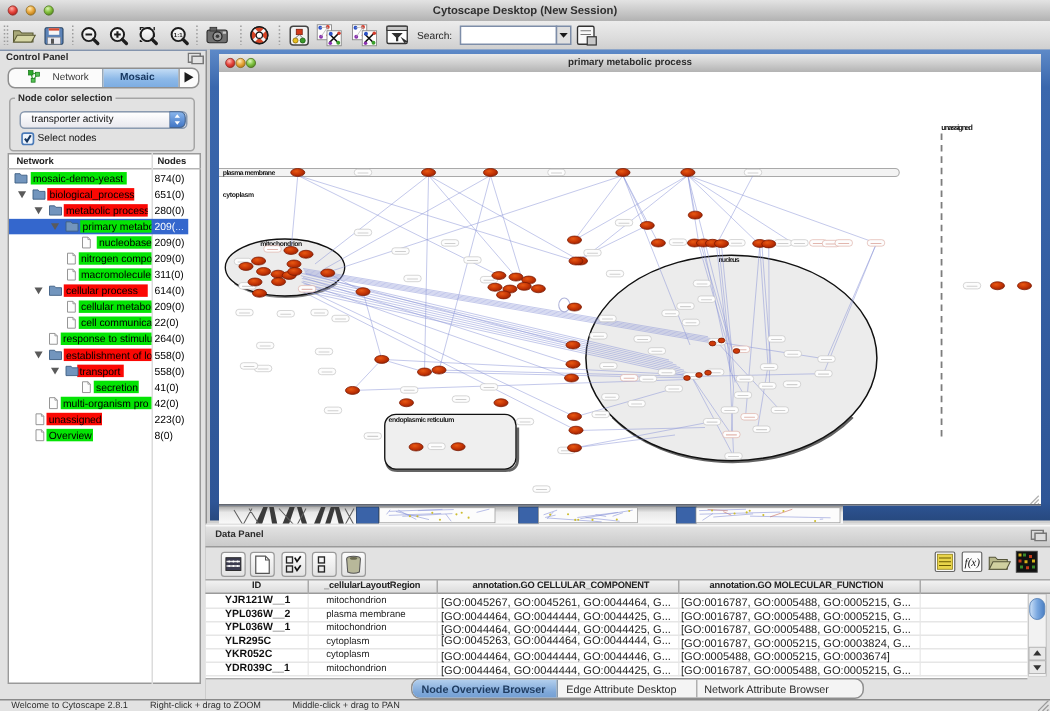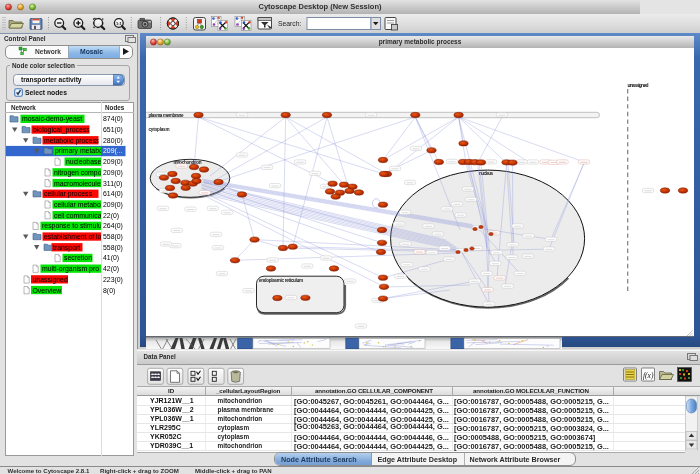--- a/index.html
+++ b/index.html
@@ -1,21 +1,21 @@
 <!DOCTYPE html>
 <html><head><meta charset="utf-8">
 <style>
 html,body{margin:0;padding:0;}
 body{width:700px;height:474px;position:relative;overflow:hidden;-webkit-font-smoothing:antialiased;
  font-family:"Liberation Sans", sans-serif;background:#e4e4e4;}
 .abs{position:absolute;}
-.txt{white-space:nowrap;font-weight:bold;}
+.txt{white-space:nowrap;}
 </style></head><body>
 
-<div class="abs" style="left:0;top:0;width:640px;height:14px;
+<div class="abs" style="left:0;top:0;width:700px;height:14px;
  background:linear-gradient(#e3e3e3,#cdcdcd 45%,#b2b2b2);border-bottom:1px solid #7d7d7d;">
  <div class="abs txt" style="left:0;right:0;top:2px;text-align:center;font-size:7.5px;font-weight:bold;color:#2f2f2f;">Cytoscape Desktop (New Session)</div>
 </div>
 <svg class="abs" style="left:0;top:0;" width="48" height="14">
  <defs>
   <radialGradient id="tlr" cx="0.4" cy="0.3" r="0.8">
         <stop offset="0" stop-color="#ffb0a8"></stop>
         <stop offset="0.5" stop-color="#e6443c"></stop>
         <stop offset="1" stop-color="#a01a14"></stop>
       </radialGradient>
@@ -950,21 +950,21 @@
  <rect x="1" y="35.5" width="11" height="8.5" fill="#e8e8e8" stroke="#b0b0b0" stroke-width="0.6"></rect>
  <path d="M3.8 41 L6.5 37.5 L9.2 41 Z" fill="#333"></path>
  <rect x="1" y="44.5" width="11" height="8.5" fill="#e8e8e8" stroke="#b0b0b0" stroke-width="0.6"></rect>
  <path d="M3.8 47.5 L6.5 51 L9.2 47.5 Z" fill="#333"></path>
 </svg>
 
 <div class="abs" style="left:273.5px;top:452px;width:302px;height:13.5px;background:#f4f4f4;
  border:1px solid #8f8f8f;border-radius:6px;overflow:hidden;box-sizing:border-box;">
  <div class="abs" style="left:0;top:0;width:96px;height:13.5px;background:linear-gradient(#b4d0ee,#7fa8d9 60%,#6f9bd1);border-right:1px solid #8899aa;"></div>
  <div class="abs" style="left:189px;top:0;width:1px;height:13.5px;background:#b0b0b0;"></div>
- <div class="abs txt" style="left:6.5px;top:2.4px;font-size:7.2px;font-weight:bold;color:#1d3a5f;">Node Attribute Search</div>
+ <div class="abs txt" style="left:6.5px;top:2.4px;font-size:7.2px;font-weight:bold;color:#1d3a5f;">Node Overview Browser</div>
  <div class="abs txt" style="left:103px;top:2.4px;font-size:7.2px;color:#2a2a2a;">Edge Attribute Desktop</div>
  <div class="abs txt" style="left:195px;top:2.4px;font-size:7.2px;color:#2a2a2a;">Network Attribute Browser</div>
 </div>
 
 <div class="abs" style="left:0;top:466px;width:700px;height:8px;background:#e2e2e2;border-top:1px solid #8a8a8a;"></div>
 <div class="abs txt" style="left:7.5px;top:466.8px;font-size:6.1px;color:#2f2f2f;">Welcome to Cytoscape 2.8.1</div>
 <div class="abs txt" style="left:100px;top:466.8px;font-size:6.1px;color:#2f2f2f;">Right-click + drag to ZOOM</div>
 <div class="abs txt" style="left:195px;top:466.8px;font-size:6.1px;color:#2f2f2f;">Middle-click + drag to PAN</div>
 <svg class="abs" style="left:692px;top:467px;" width="8" height="7">
  <g stroke="#9a9a9a" stroke-width="0.8">

